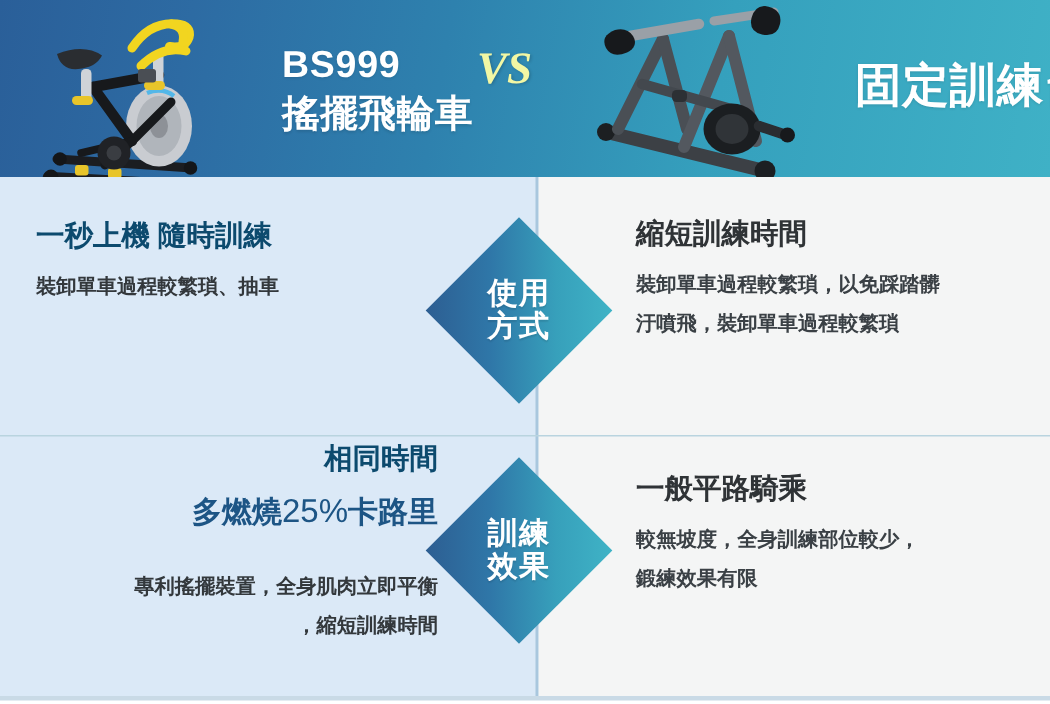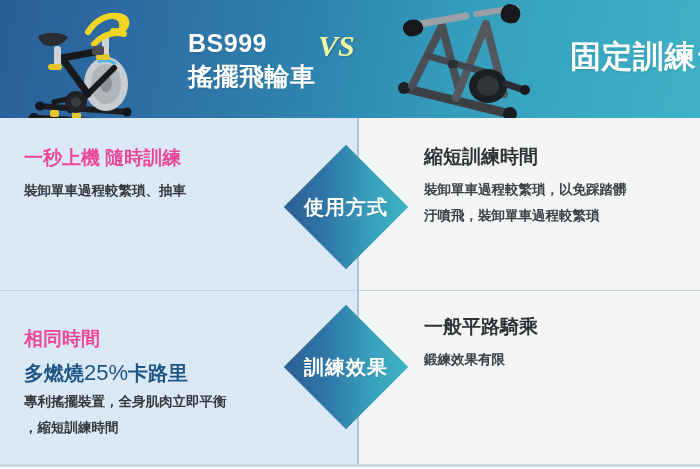--- a/index.html
+++ b/index.html
@@ -94,54 +94,54 @@
     transform: rotate(45deg);
     background: linear-gradient(45deg, #2d5e92 0%, #2f77a8 35%, #37a0bb 70%, #3fb3c6 100%);
     display: flex; align-items: center; justify-content: center;
   }
   .diamond-wrap { position: absolute; width: 88px; height: 88px; }
   .diamond-wrap.one { left: 302px; top: 45px; }
   .diamond-wrap.two { left: 302px; top: 205px; }
   .diamond-label {
     position: absolute;
     left: 0; top: 0; width: 88px; height: 88px;
-    display: flex; flex-direction: row;
+    display: flex; flex-direction: column;
     align-items: center; justify-content: center;
     color: #ffffff;
     font-size: 20px; font-weight: bold;
     line-height: 22px;
     letter-spacing: 1px;
     z-index: 2;
     pointer-events: none;
     text-shadow: 0 1px 1px rgba(0,0,0,.10);
   }
 
   
   .block { position: absolute; }
   .block.l1 { left: 24px;  top: 27px;  width: 265px; }
   .block.r1 { left: 424px; top: 26px;  width: 262px; }
-  .block.l2 { left: 24px;  top: 208px; width: 268px; }
+  .block.l2 { left: 24px;  top: 176px; width: 268px; text-align: right; }
   .block.r2 { left: 424px; top: 196px; width: 262px; }
 
   .blk-title {
     font-size: 19px;
     font-weight: bold;
     line-height: 26px;
     margin-bottom: 7px;
     white-space: nowrap;
   }
-  .blk-title.blue { color: #ec4899; }
+  .blk-title.blue { color: #0c4a6e; }
   .blk-title.dark { color: #2f3336; }
 
   .blk-title2 {
     font-size: 20px;
     font-weight: bold;
     line-height: 28px;
     color: #1d5585;
-    margin-bottom: 2px;
+    margin-bottom: 22px;
     white-space: nowrap;
   }
   .pct { font-weight: normal; font-size: 22px; letter-spacing: 0; }
 
   .blk-body {
     font-size: 13.5px;
     line-height: 26px;
     font-weight: bold;
     color: #33383c;
   }
@@ -279,20 +279,21 @@
       <div class="blk-title2"><span>多燃燒</span><span class="pct">25%</span><span>卡路里</span></div>
       <div class="blk-body">
         <div>專利搖擺裝置，全身肌肉立即平衡</div>
         <div>，縮短訓練時間</div>
       </div>
     </div>
 
     <div class="block r2">
       <div class="blk-title dark">一般平路騎乘</div>
       <div class="blk-body dim">
+        <div>較無坡度，全身訓練部位較少，</div>
         <div>鍛練效果有限</div>
       </div>
     </div>
 
     <div class="diamond-wrap two">
       <div class="diamond"></div>
       <div class="diamond-label">
         <span>訓練</span>
         <span>效果</span>
       </div>

